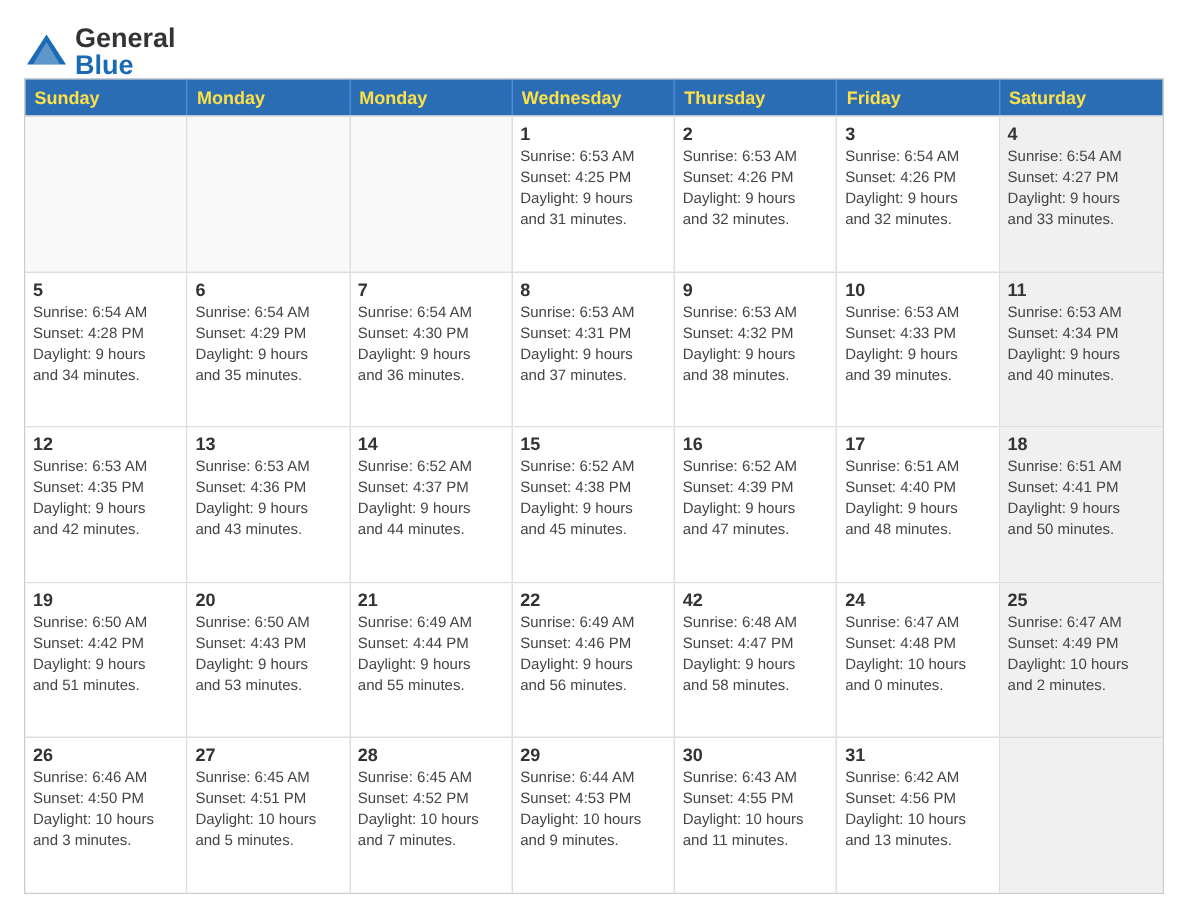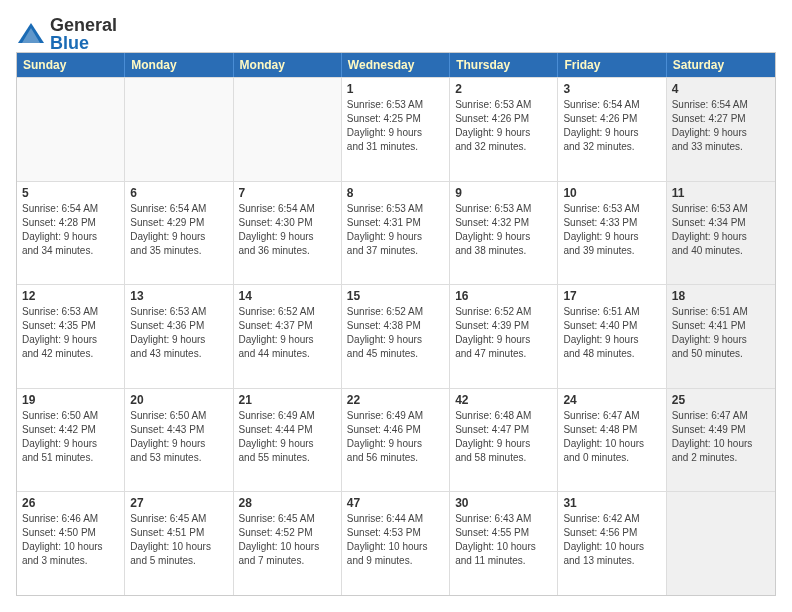--- a/index.html
+++ b/index.html
@@ -57,21 +57,21 @@
       display: flex;
       flex-direction: column;
       border: 1px solid #ccc;
     }
     .cal-header {
       display: grid;
       grid-template-columns: repeat(7, 1fr);
       background: #2a6db5;
     }
     .cal-header-cell {
-      color: #fef9c3;
+      color: #fde047;
       font-size: 12px;
       font-weight: bold;
       padding: 5px 6px;
       text-align: left;
       border-right: 1px solid #4a8dd5;
     }
     .cal-header-cell:last-child { border-right: none; }
     .cal-body {
       display: flex;
       flex-direction: column;
@@ -336,21 +336,21 @@
 and 5 minutes.</div>
           </div>
           <div class="cal-cell">
             <div class="day-num">28</div>
             <div class="day-info" style="white-space: pre-line;">Sunrise: 6:45 AM
 Sunset: 4:52 PM
 Daylight: 10 hours
 and 7 minutes.</div>
           </div>
           <div class="cal-cell">
-            <div class="day-num">47</div>
+            <div class="day-num">29</div>
             <div class="day-info" style="white-space: pre-line;">Sunrise: 6:44 AM
 Sunset: 4:53 PM
 Daylight: 10 hours
 and 9 minutes.</div>
           </div>
           <div class="cal-cell">
             <div class="day-num">30</div>
             <div class="day-info" style="white-space: pre-line;">Sunrise: 6:43 AM
 Sunset: 4:55 PM
 Daylight: 10 hours

